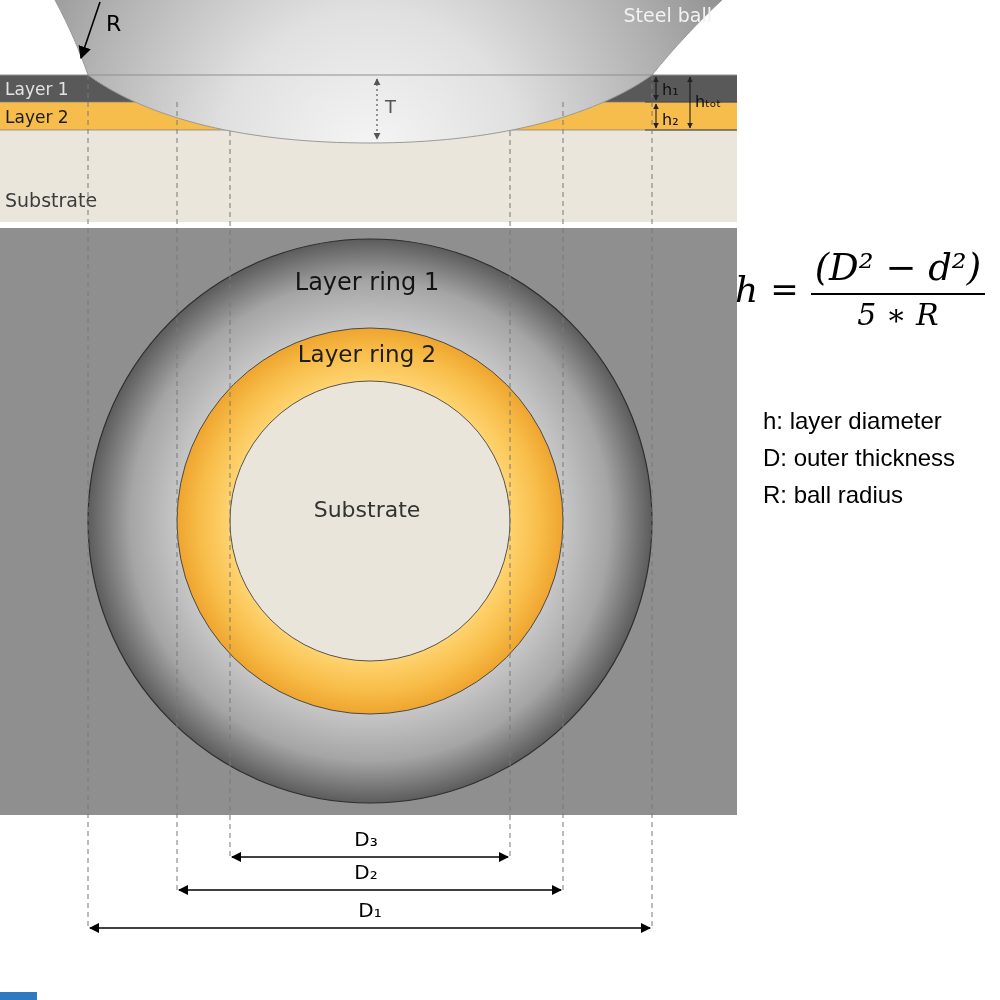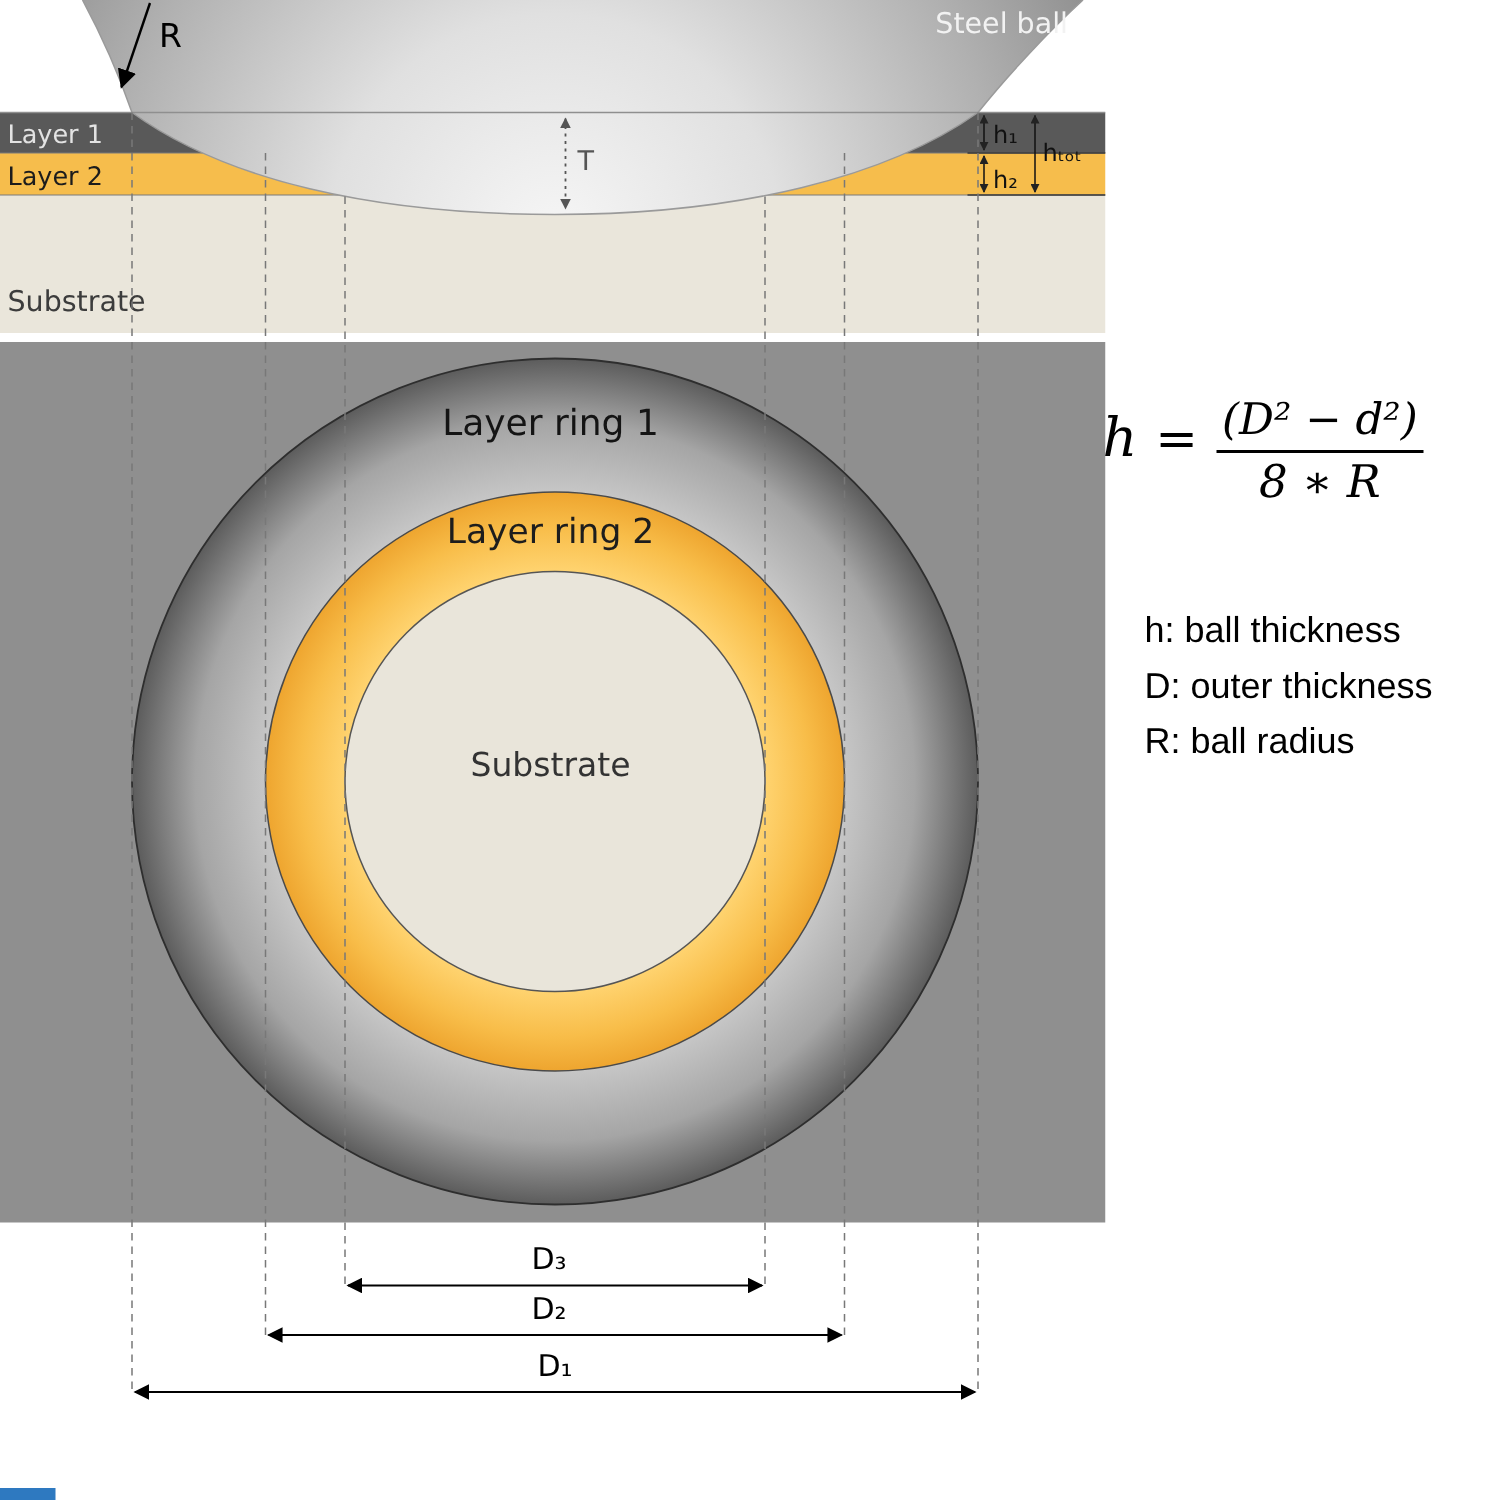--- a/index.html
+++ b/index.html
@@ -13,21 +13,21 @@
 
   .formula{
     position:absolute;left:735px;top:246px;
     display:flex;align-items:center;gap:12px;
     font-family:"DejaVu Serif","Liberation Serif",serif;
     font-style:italic;color:#000;
   }
   .formula .flhs{font-size:36px;}
   .formula .feq{font-size:34px;font-style:normal;}
   .frac{display:flex;flex-direction:column;align-items:center;}
-  .frac .num{font-size:29px;white-space:nowrap;padding:0 4px;margin-top:16px;}
+  .frac .num{font-size:37px;white-space:nowrap;padding:0 4px;}
   .frac .bar{height:2px;background:#000;align-self:stretch;margin:4px 0 2px 0;}
   .frac .den{font-size:30px;white-space:nowrap;}
 
   .legend{
     position:absolute;left:763px;top:402px;
     font-size:24px;line-height:37px;color:#000;
     font-family:"Liberation Sans",sans-serif;
   }
   .blue-fragment{
     position:absolute;left:0;top:992px;width:37px;height:8px;
@@ -135,23 +135,23 @@
     <text x="370" y="917" text-anchor="middle" font-size="20" fill="#000">D₁</text>
   </g>
 </svg>
 
 <div class="formula">
   <span class="flhs">h</span>
   <span class="feq">=</span>
   <div class="frac">
     <span class="num">(D² − d²)</span>
     <span class="bar"></span>
-    <span class="den">8 ∗ R</span>
+    <span class="den">5 ∗ R</span>
   </div>
 </div>
 
 <div class="legend">
-  <div>h: ball thickness</div>
+  <div>h: layer diameter</div>
   <div>D: outer thickness</div>
   <div>R: ball radius</div>
 </div>
 
 <div class="blue-fragment" style="background: rgb(46, 121, 192);"></div>
 
 </body></html>

